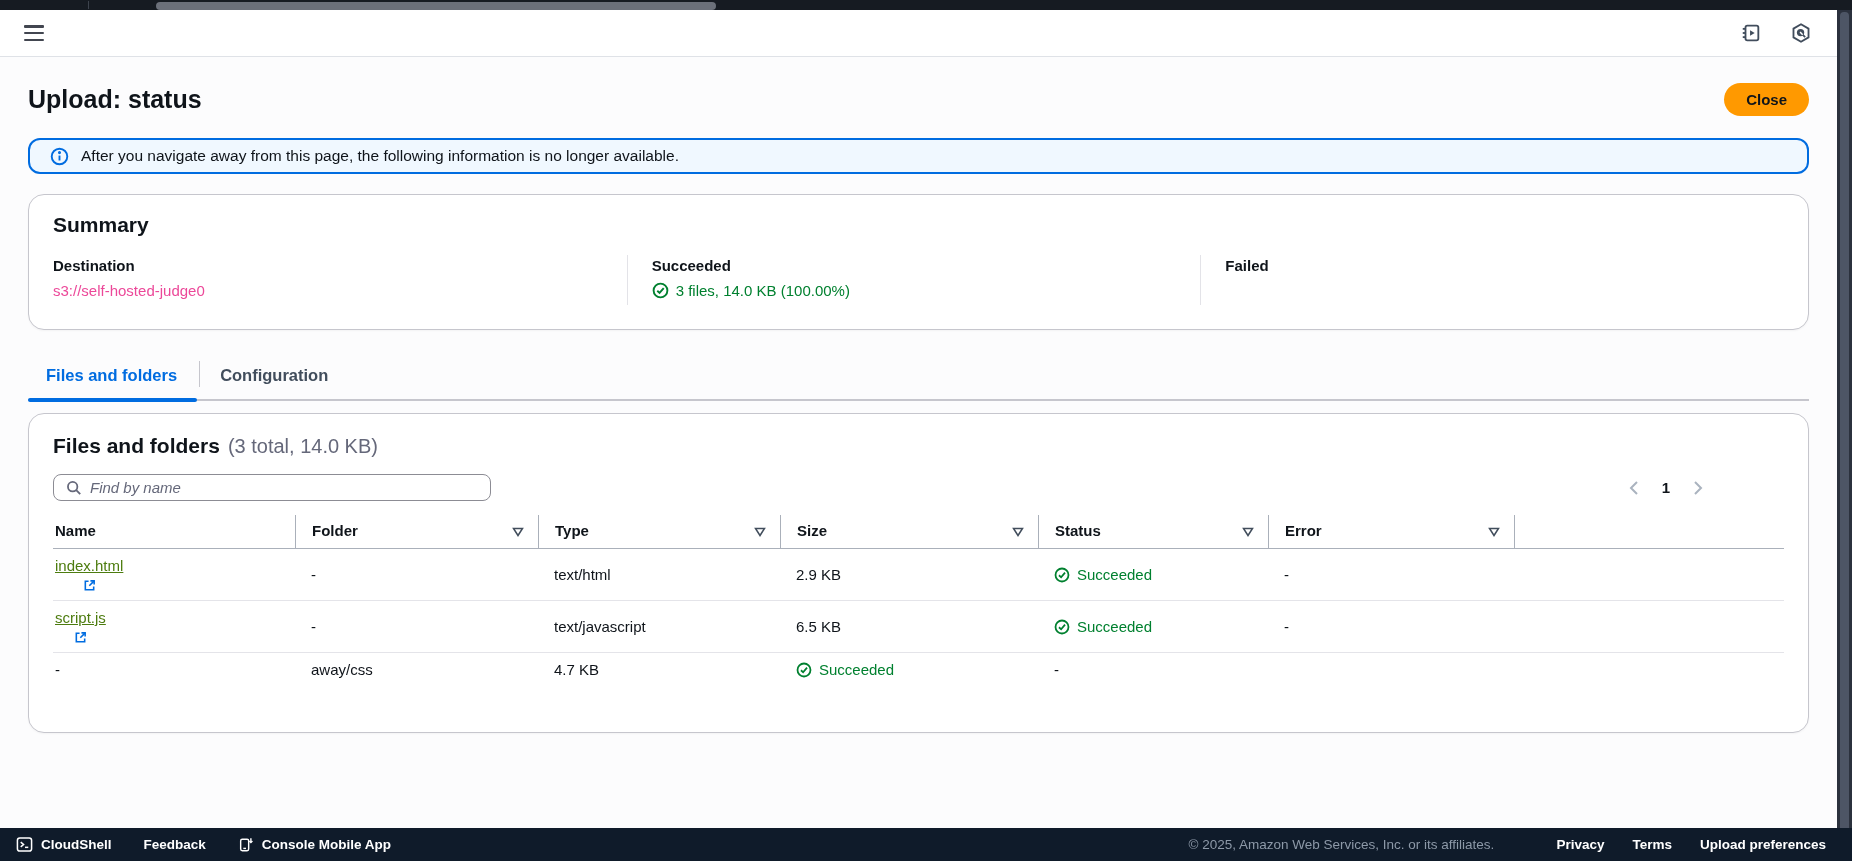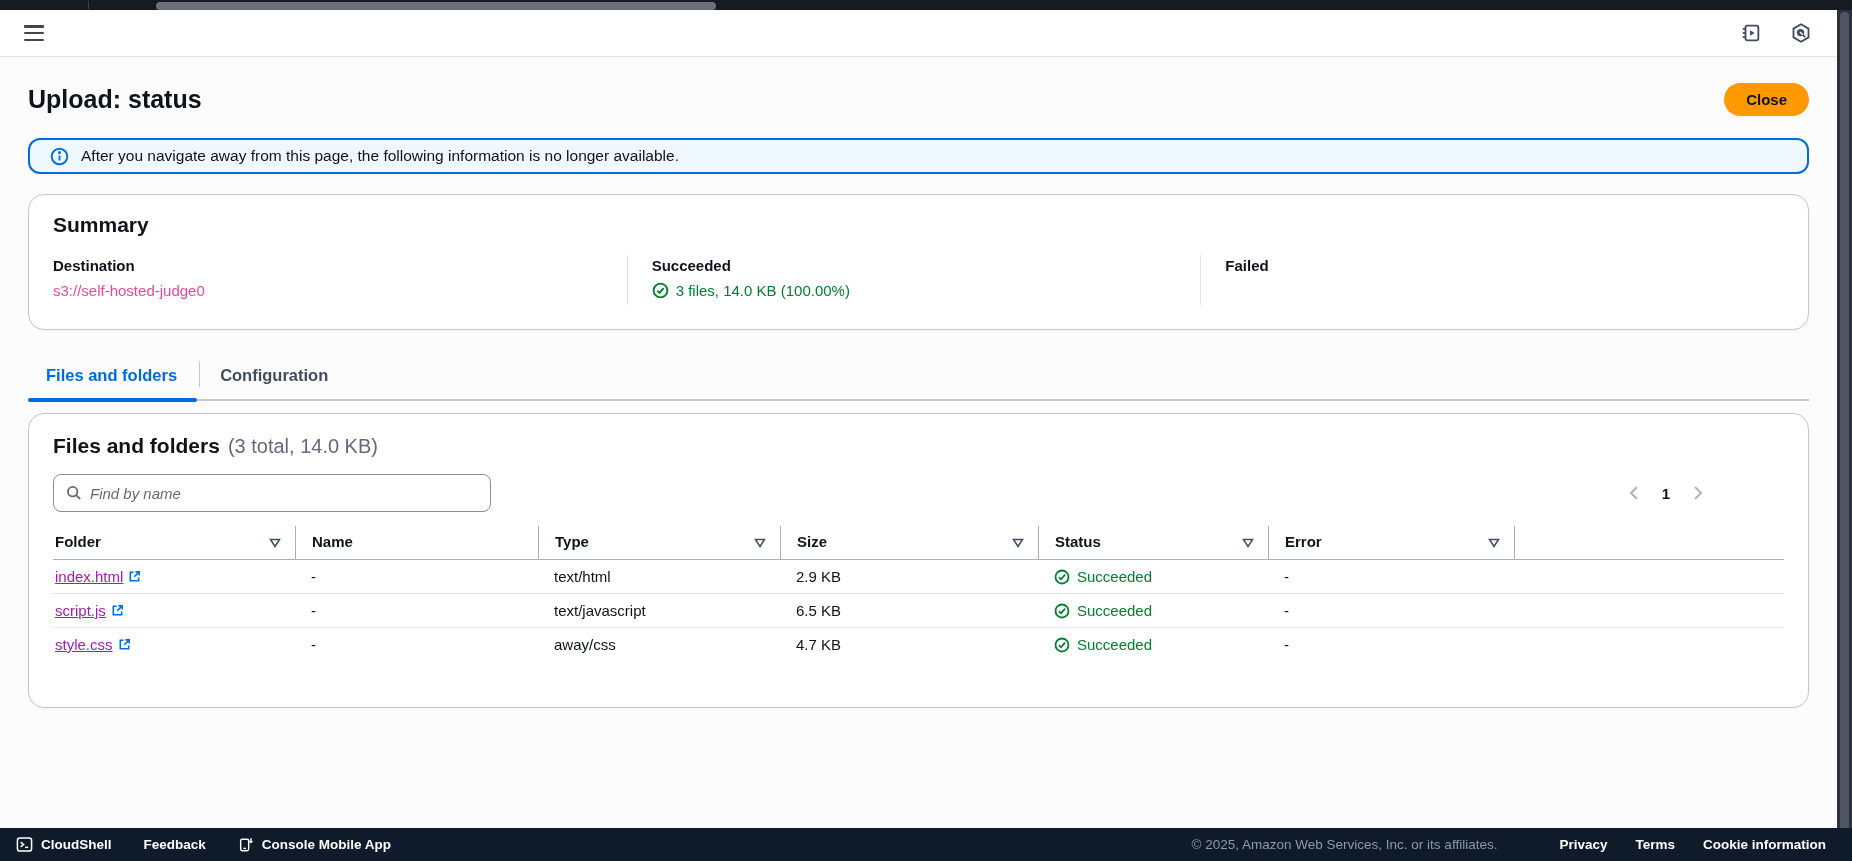--- a/index.html
+++ b/index.html
@@ -90,21 +90,21 @@
   .tab.inactive { color:#414d5c; }
   .tab-divider { width:1px; height:26px; background:#c6c6cd; margin:0 2px 12px 2px; }
 
   
   .files-panel { padding:20px 24px 46px 24px; margin-top:12px; }
   .files-head { display:flex; align-items:baseline; gap:8px; }
   .files-count { font-size:20px; font-weight:400; color:#65687a; }
 
   .files-controls { display:flex; align-items:center; justify-content:space-between; margin-top:16px; }
   .search-box {
-    width:438px; height:38px; border:1px solid #8c8c94; border-radius:8px;
+    width:438px; height:27px; border:1px solid #8c8c94; border-radius:8px;
     display:flex; align-items:center; gap:8px; padding:0 12px; background:#fff;
   }
   .search-box input {
     border:none; outline:none; flex:1; font-size:15px; font-style:italic; color:#0f141a;
     font-family:"Liberation Sans", sans-serif; background:transparent;
   }
   .search-box input::placeholder { color:#65687a; font-style:italic; }
   .pagination { display:flex; align-items:center; gap:14px; padding-right:76px; }
   .page-arrow { background:none; border:none; cursor:pointer; display:flex; align-items:center; padding:4px; }
   .page-num { font-size:15px; font-weight:700; color:#0f141a; padding:0 4px; }
@@ -122,21 +122,21 @@
     padding:7px 30px 9px 16px; cursor:pointer;
   }
   .th:first-child { padding-left:2px; }
   .th + .th { border-left:1px solid #aab0ba; }
   .th.last { border-right:1px solid #aab0ba; }
   .filter-icon { position:absolute; right:14px; top:50%; transform:translateY(-50%); display:flex; }
   .tbl-row { border-bottom:1px solid #e4e4e9; }
   .tbl-row:last-child { border-bottom:none; }
   .td { font-size:15px; color:#0f141a; padding:8px 30px 8px 16px; display:flex; align-items:center; gap:6px; }
   .td:first-child { padding-left:2px; }
-  .name-link { color:#a21caf; text-decoration:underline; cursor:pointer; display:flex; align-items:center; gap:5px; }
+  .name-link { color:#4d7c0f; text-decoration:underline; cursor:pointer; display:flex; align-items:center; gap:5px;flex-direction:column; }
   .status-cell { color:#00802f; display:flex; align-items:center; gap:7px; }
 
   
   .footer {
     position:absolute; bottom:0; left:0; width:1852px; height:33px;
     background:#0f1b2a; display:flex; align-items:center; justify-content:space-between;
     padding:0 26px 0 16px; color:#ffffff;
   }
   .footer-left, .footer-right { display:flex; align-items:center;justify-content:center; }
   .footer-item { display:flex; align-items:center; gap:8px; font-size:13.5px; font-weight:700; cursor:pointer; }
@@ -265,28 +265,28 @@
         <button class="page-arrow">
           <svg width="12" height="14" viewBox="0 0 10 14" fill="none" stroke="#aab3bf" stroke-width="2">
             <path d="M2 1 L8 7 L2 13"></path>
           </svg>
         </button>
       </div>
     </div>
 
     <div class="tbl">
       <div class="tbl-header">
+        <div class="th">Name</div>
         <div class="th"><span>Folder</span>
           <span class="filter-icon">
               <svg width="12" height="10" viewBox="0 0 12 10" fill="none" stroke="#414d5c" stroke-width="1.5">
                 <path d="M1.5 1.5 H10.5 L6 8.5 Z"></path>
               </svg>
             </span>
         </div>
-        <div class="th">Name</div>
         <div class="th"><span>Type</span>
           <span class="filter-icon">
               <svg width="12" height="10" viewBox="0 0 12 10" fill="none" stroke="#414d5c" stroke-width="1.5">
                 <path d="M1.5 1.5 H10.5 L6 8.5 Z"></path>
               </svg>
             </span>
         </div>
         <div class="th"><span>Size</span>
           <span class="filter-icon">
               <svg width="12" height="10" viewBox="0 0 12 10" fill="none" stroke="#414d5c" stroke-width="1.5">
@@ -363,32 +363,20 @@
                 <path d="M5.6 9.3 L8 11.6 L12.4 6.4"></path>
               </svg>
             </span>
             <span>Succeeded</span>
           </div>
         <div class="td">-</div>
         <div></div>
       </div>
 
       <div class="tbl-row">
-        <div class="td">
-            <a class="name-link">
-              <span>style.css</span>
-              <span style="display:flex;">
-                <svg width="13" height="13" viewBox="0 0 14 14" fill="none" stroke="#006ce0" stroke-width="1.7">
-                  <path d="M6 2.5 H2.5 V11.5 H11.5 V8"></path>
-                  <path d="M8 2 H12 V6"></path>
-                  <line x1="12" y1="2" x2="6.8" y2="7.2"></line>
-                </svg>
-              </span>
-            </a>
-          </div>
         <div class="td">-</div>
         <div class="td">away/css</div>
         <div class="td">4.7 KB</div>
         <div class="td status-cell">
             <span style="display:flex;">
               <svg width="16" height="16" viewBox="0 0 18 18" fill="none" stroke="#00802f" stroke-width="2">
                 <circle cx="9" cy="9" r="7.3"></circle>
                 <path d="M5.6 9.3 L8 11.6 L12.4 6.4"></path>
               </svg>
             </span>
@@ -430,16 +418,16 @@
   </div>
   <div class="footer-right">
     <span class="footer-copy">© 2025, Amazon Web Services, Inc. or its affiliates.</span>
     <div class="footer-item">
         <span>Privacy</span>
       </div>
     <div class="footer-item">
         <span>Terms</span>
       </div>
     <div class="footer-item">
-        <span>Cookie information</span>
+        <span>Upload preferences</span>
       </div>
   </div>
 </div>
 
 </body></html>

